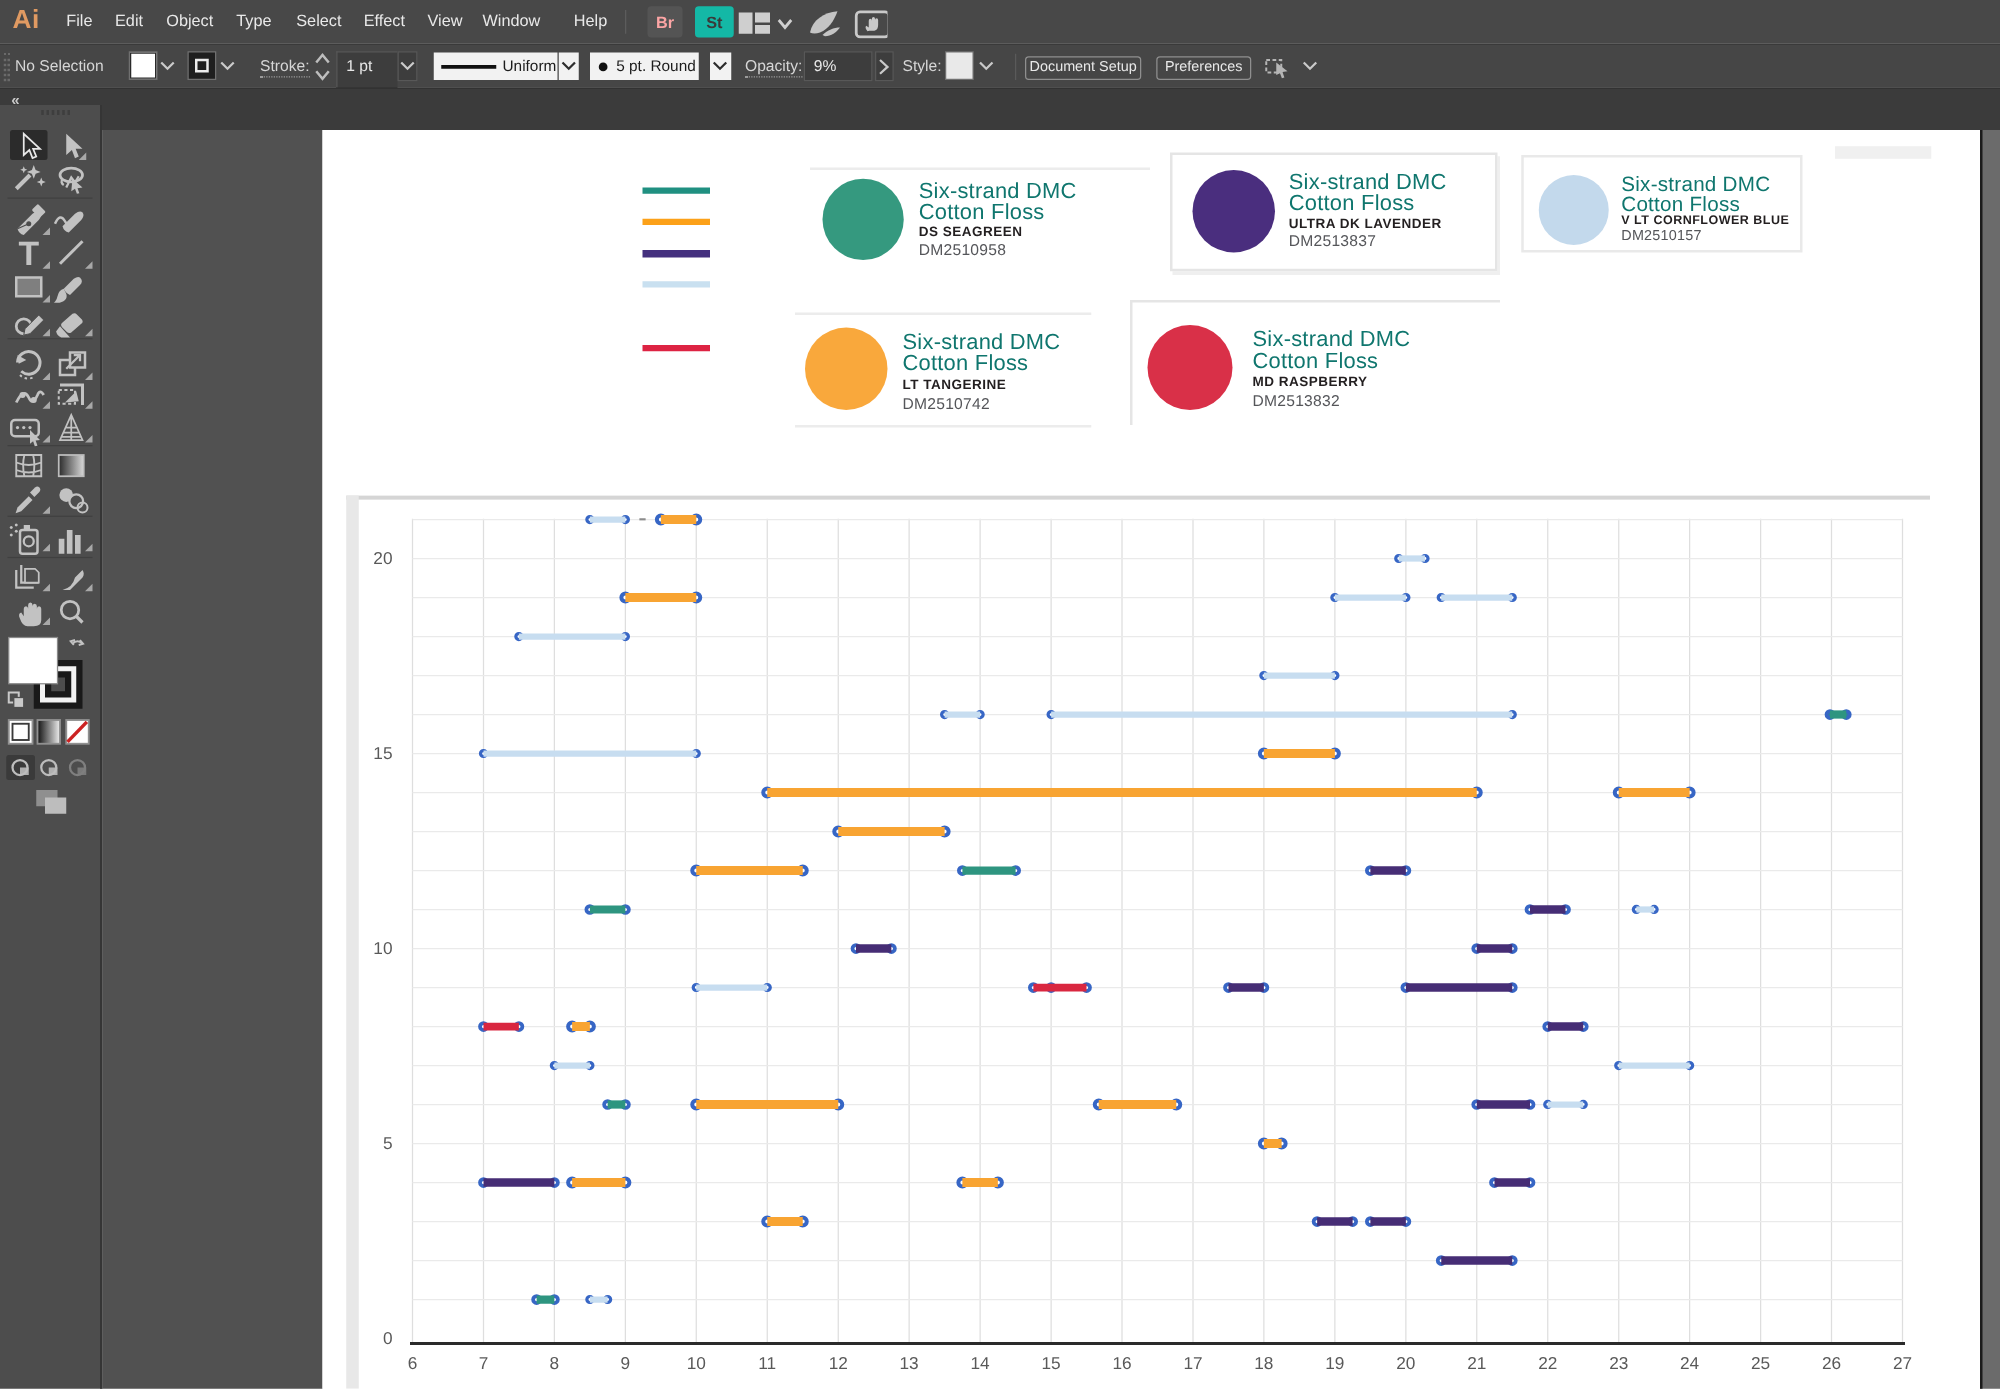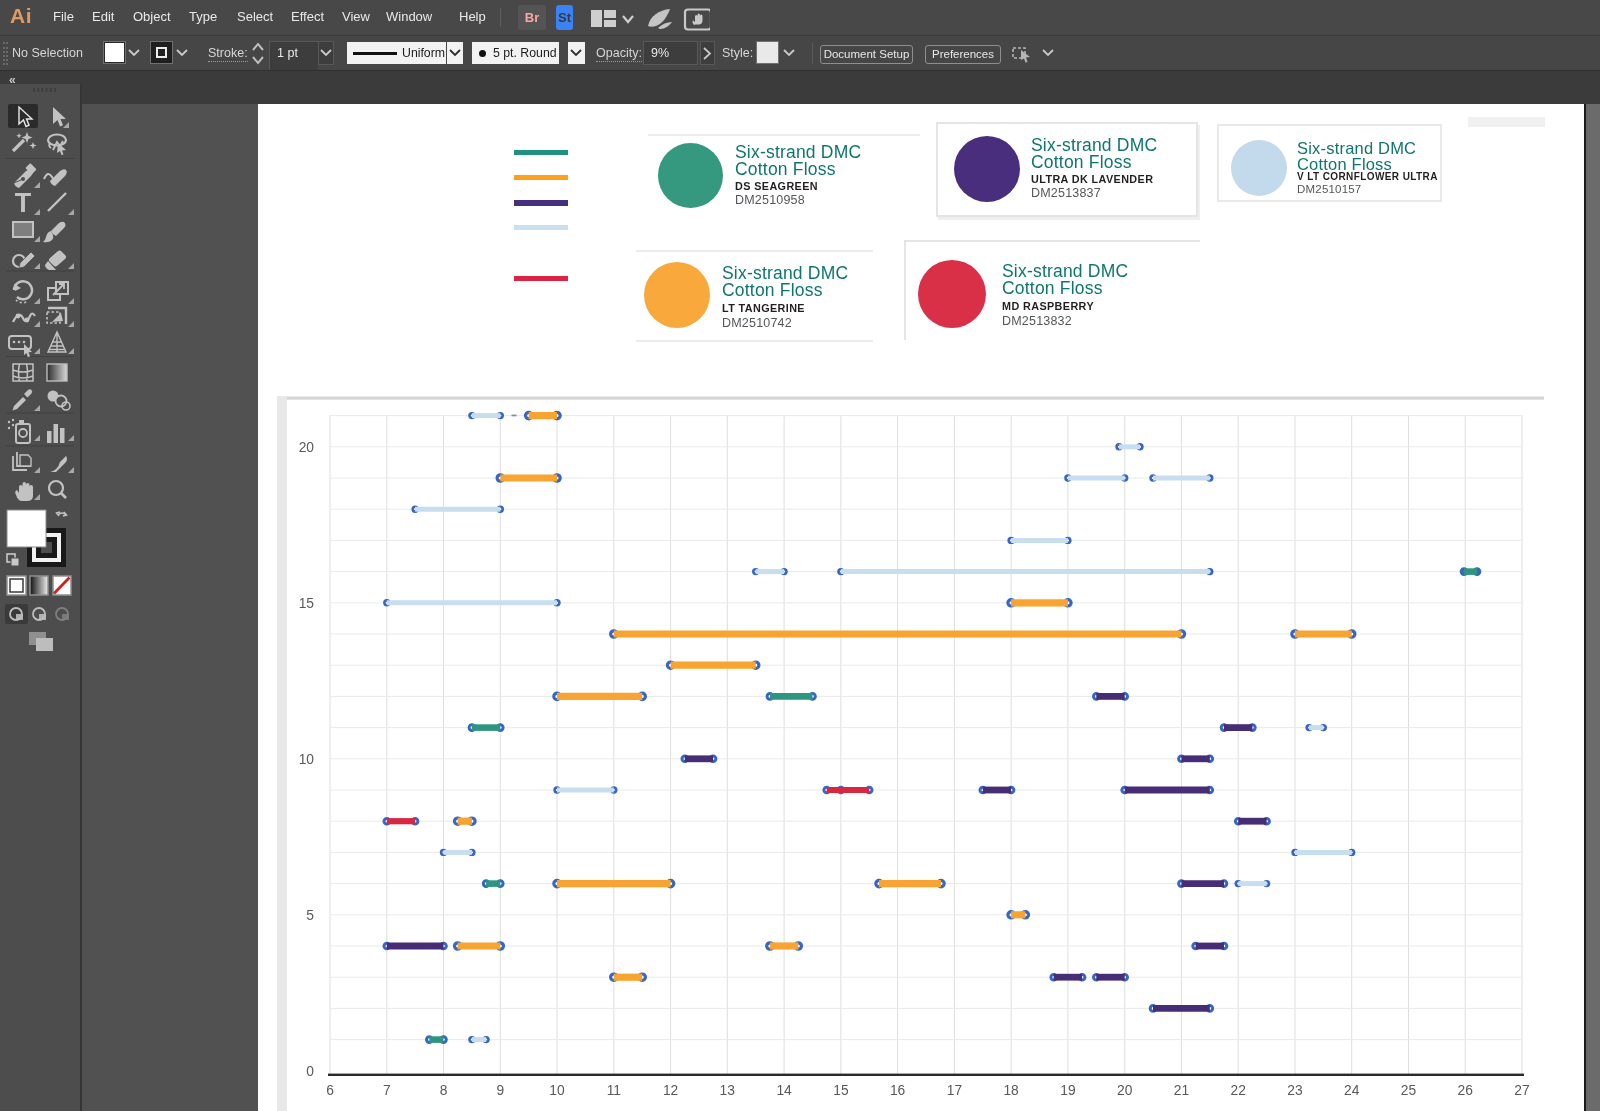--- a/index.html
+++ b/index.html
@@ -34,21 +34,21 @@
  <div class="mi" style="left:92px">Edit</div>
  <div class="mi" style="left:133px">Object</div>
  <div class="mi" style="left:189px">Type</div>
  <div class="mi" style="left:237px">Select</div>
  <div class="mi" style="left:291px">Effect</div>
  <div class="mi" style="left:342px">View</div>
  <div class="mi" style="left:386px">Window</div>
  <div class="mi" style="left:459px">Help</div>
  <div class="abs" style="left:500px;top:8px;width:1px;height:19px;background:#5c5c5c"></div>
  <div class="abs" style="left:518px;top:5px;width:28px;height:25px;background:#545454;border-radius:3px;color:#fca5a5;font-size:13px;font-weight:bold;text-align:center;line-height:25px">Br</div>
- <div class="abs" style="left:556px;top:5px;width:17px;height:25px;background:#3b82f6;border-radius:3px;color:#3a3a3a;font-size:13px;font-weight:bold;text-align:center;line-height:25px">St</div>
+ <div class="abs" style="left:556px;top:5px;width:31px;height:25px;background:#14b8a6;border-radius:3px;color:#3a3a3a;font-size:13px;font-weight:bold;text-align:center;line-height:25px">St</div>
  <svg class="abs" style="left:590px;top:7px" width="120" height="24" viewBox="0 0 120 24">
    <rect x="1" y="3" width="11" height="17" fill="#CFCFCF"></rect>
    <rect x="14" y="3" width="12" height="8" fill="#CFCFCF"></rect>
    <rect x="14" y="13" width="12" height="7" fill="#CFCFCF"></rect>
    <path d="M33 9l5 6 5-6" stroke="#CFCFCF" stroke-width="2.2" fill="none"></path>
    <path d="M58 19 C60 9 69 3 80 2 C77 10 73 16 66 19 C63 20 60 20 58 19 Z" fill="#C4C4C4"></path>
    <path d="M68 21 C72 17 77 15 82 15 C79 19 75 22 70 22 Z" fill="#C4C4C4"></path>
    <rect x="95" y="2.5" width="26" height="20" rx="3" fill="none" stroke="#C9C9C9" stroke-width="2.2"></rect>
    <path d="M104 18 q-2.5-3 -1-4.5 l2 1.5 v-5.5 q0-1.5 1.3-1.5 q1.2 0 1.2 1.5 v3 -4.5 q0-1.5 1.3-1.5 q1.2 0 1.2 1.5 v4.5 -3.5 q0-1.5 1.3-1.5 q1.2 0 1.2 1.5 v4 q0 4-3 4.5 h-4z" fill="#C9C9C9"></path>
  </svg>
@@ -276,21 +276,21 @@
  <div class="card" style="left:678px;top:18px;width:262px;height:95px;border:2px solid #E5E5E5;box-shadow:2px 3px 0 0 #EFEFEF"></div>
  <div class="circ" style="left:696px;top:32px;width:66px;height:66px;background:#4A2E7E"></div>
  <div class="t1" style="left:773px;top:33px">Six-strand DMC<br>Cotton Floss</div>
  <div class="t2" style="left:773px;top:69px">ULTRA DK LAVENDER</div>
  <div class="t3" style="left:773px;top:82px">DM2513837</div>
 
  <div class="abs" style="left:1210px;top:13px;width:77px;height:10px;background:#F0F0F0"></div>
  <div class="card" style="left:959px;top:20px;width:225px;height:78px;border:2px solid #E9E9E9"></div>
  <div class="circ" style="left:973px;top:36px;width:56px;height:56px;background:#C3D9EC"></div>
  <div class="t1" style="left:1039px;top:37px;font-size:16.5px;line-height:15.8px">Six-strand DMC<br>Cotton Floss</div>
- <div class="t2" style="left:1039px;top:67px;font-size:10px">V LT CORNFLOWER ULTRA</div>
+ <div class="t2" style="left:1039px;top:67px;font-size:10px">V LT CORNFLOWER BLUE</div>
  <div class="t3" style="left:1039px;top:79px;font-size:11.5px">DM2510157</div>
 
  <div class="abs" style="left:378px;top:146px;width:237px;height:2px;background:#ECECEC"></div>
  <div class="abs" style="left:378px;top:236px;width:237px;height:2px;background:#ECECEC"></div>
  <div class="circ" style="left:386px;top:158px;width:66px;height:66px;background:#F9A83C"></div>
  <div class="t1" style="left:464px;top:161px">Six-strand DMC<br>Cotton Floss</div>
  <div class="t2" style="left:464px;top:198px">LT TANGERINE</div>
  <div class="t3" style="left:464px;top:212px">DM2510742</div>
 
  <div class="card" style="left:646px;top:136px;width:296px;height:100px;border-left:2px solid #E5E5E5;border-top:2px solid #E5E5E5"></div>

